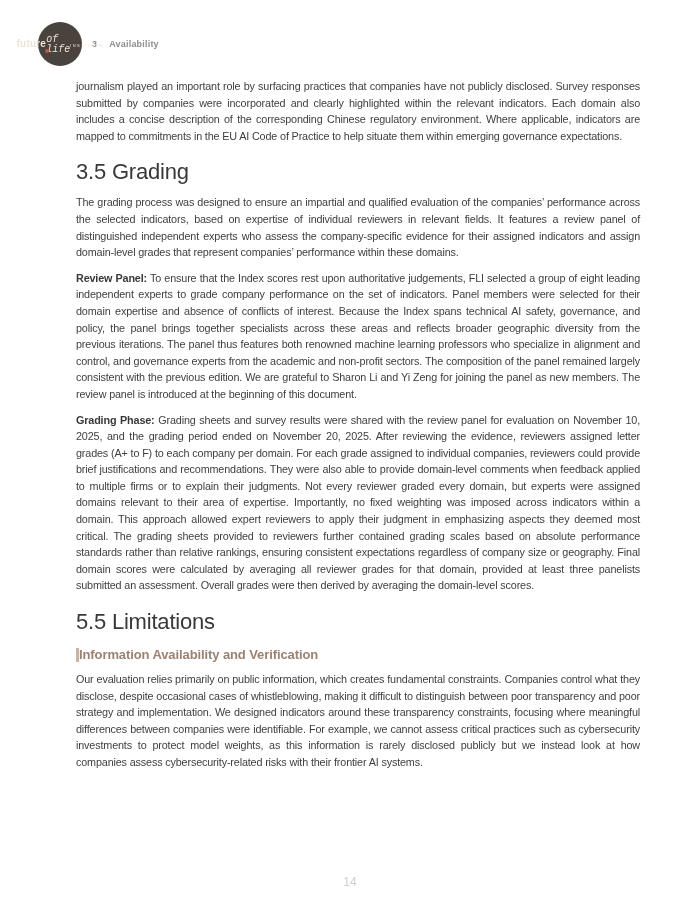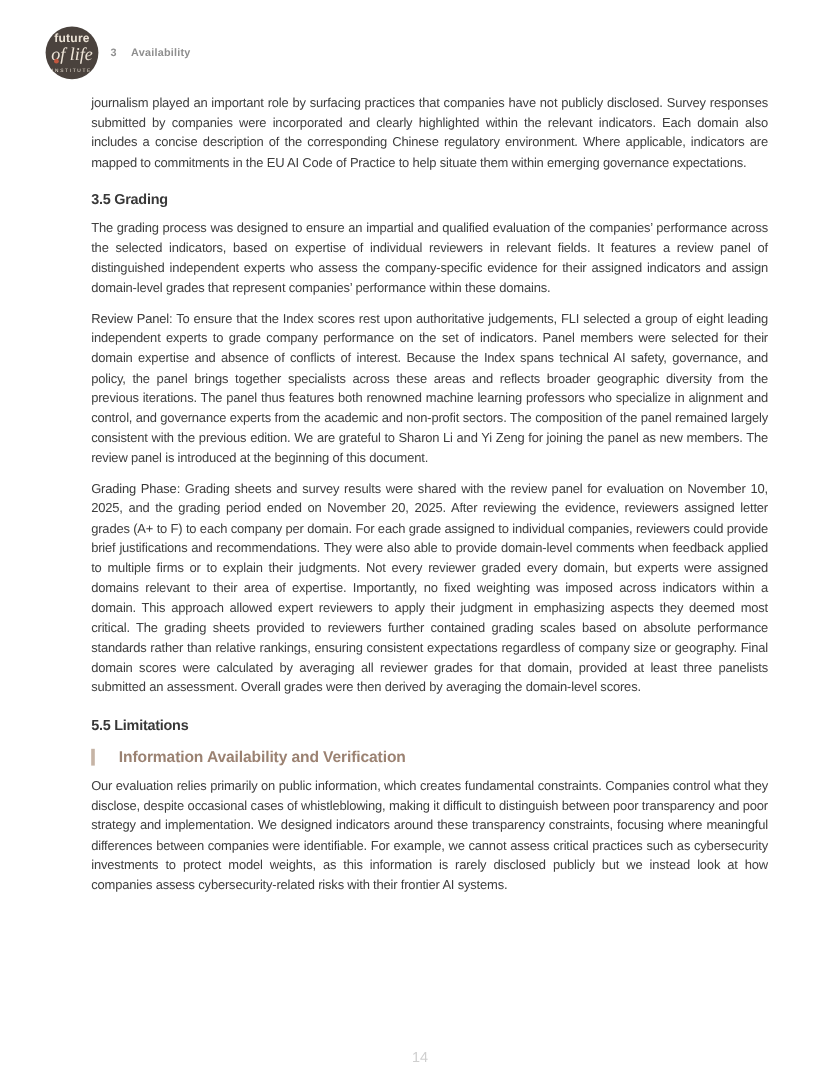--- a/index.html
+++ b/index.html
@@ -23,28 +23,28 @@
     gap: 10px;
   }
   .logo {
     position: relative;
     width: 44px;
     height: 44px;
     border-radius: 50%;
     background: #4a423d;
     color: #ece3d6;
     display: flex;
-    flex-direction: column;
+    flex-direction: row;
     align-items: center;
     justify-content: center;
     line-height: 1;
     flex: 0 0 auto;
   }
   .logo-line1 { font-size: 10px; font-weight: 700; letter-spacing: 0.2px; }
-  .logo-line2 { font-family: Liberation Serif, serif; font-style: italic; font-size: 15px; margin-top: 1px; }
+  .logo-line2 { font-family: Liberation Mono, monospace; font-style: italic; font-size: 10px; margin-top: 1px; }
   .logo-line3 { font-size: 4px; letter-spacing: 1.4px; margin-top: 3px; text-transform: uppercase; }
   .logo-dot {
     position: absolute;
     left: 7px;
     bottom: 13px;
     width: 4px;
     height: 4px;
     border-radius: 50%;
     background: #c2573f;
   }
@@ -65,35 +65,35 @@
     right: 60px;
   }
   .body-para {
     margin: 0 0 9px 0;
     font-size: 10.8px;
     line-height: 16.6px;
     color: #3e3e3e;
     text-align: justify;
     letter-spacing: -0.15px;
   }
-  .para-lead { font-weight: 400; color: #383838; }
+  .para-lead { font-weight: 700; color: #383838; }
   .section-heading {
     margin: 15px 0 9px 0;
-    font-size: 12px;
-    font-weight: 700;
+    font-size: 22px;
+    font-weight: 400;
     color: #383838;
     letter-spacing: -0.2px;
   }
   .sub-heading {
     margin: 13px 0 9px 0;
     font-size: 13px;
     font-weight: 700;
     color: #9b8272;
     border-left: 3px solid #c6b4a5;
-    padding-left: 20px;
+    padding-left: 0;
     line-height: 14px;
     letter-spacing: -0.1px;
   }
 
   
   .page-footer {
     position: absolute;
     bottom: 16px;
     left: 0;
     right: 0;

